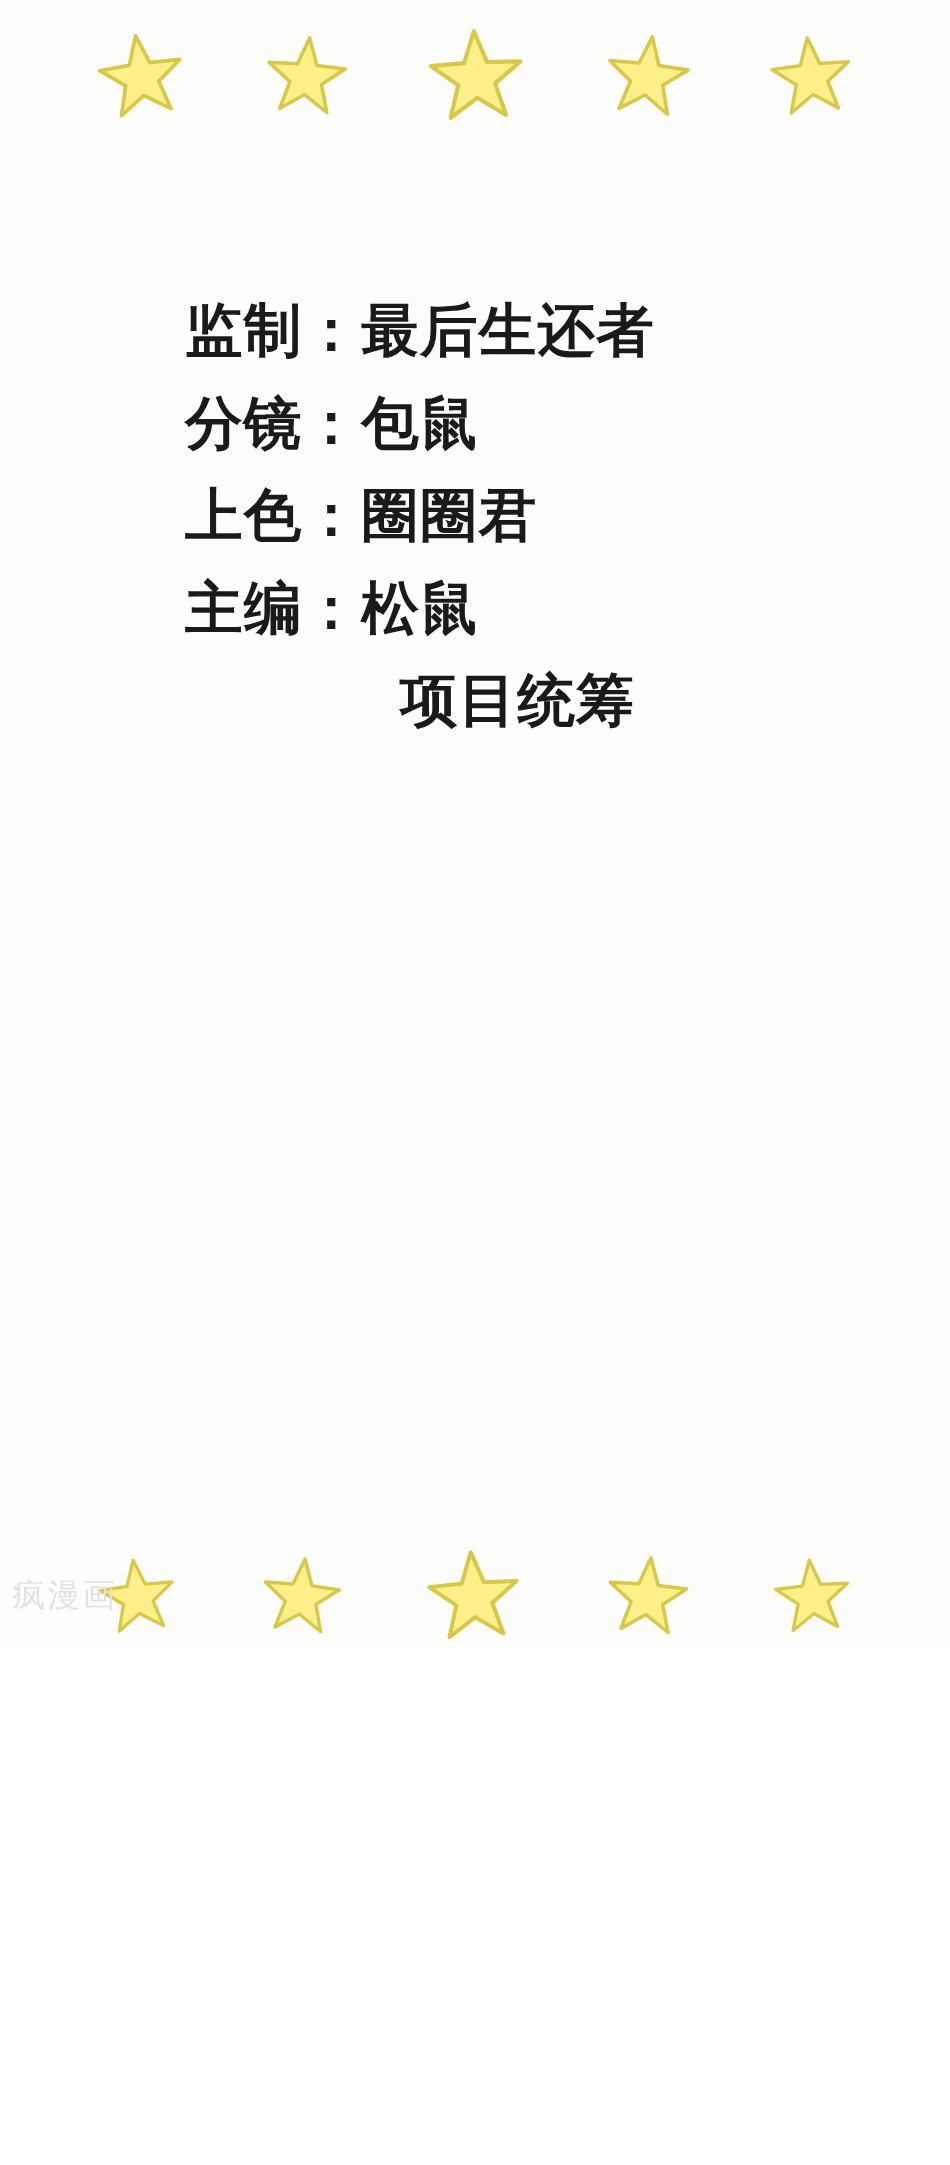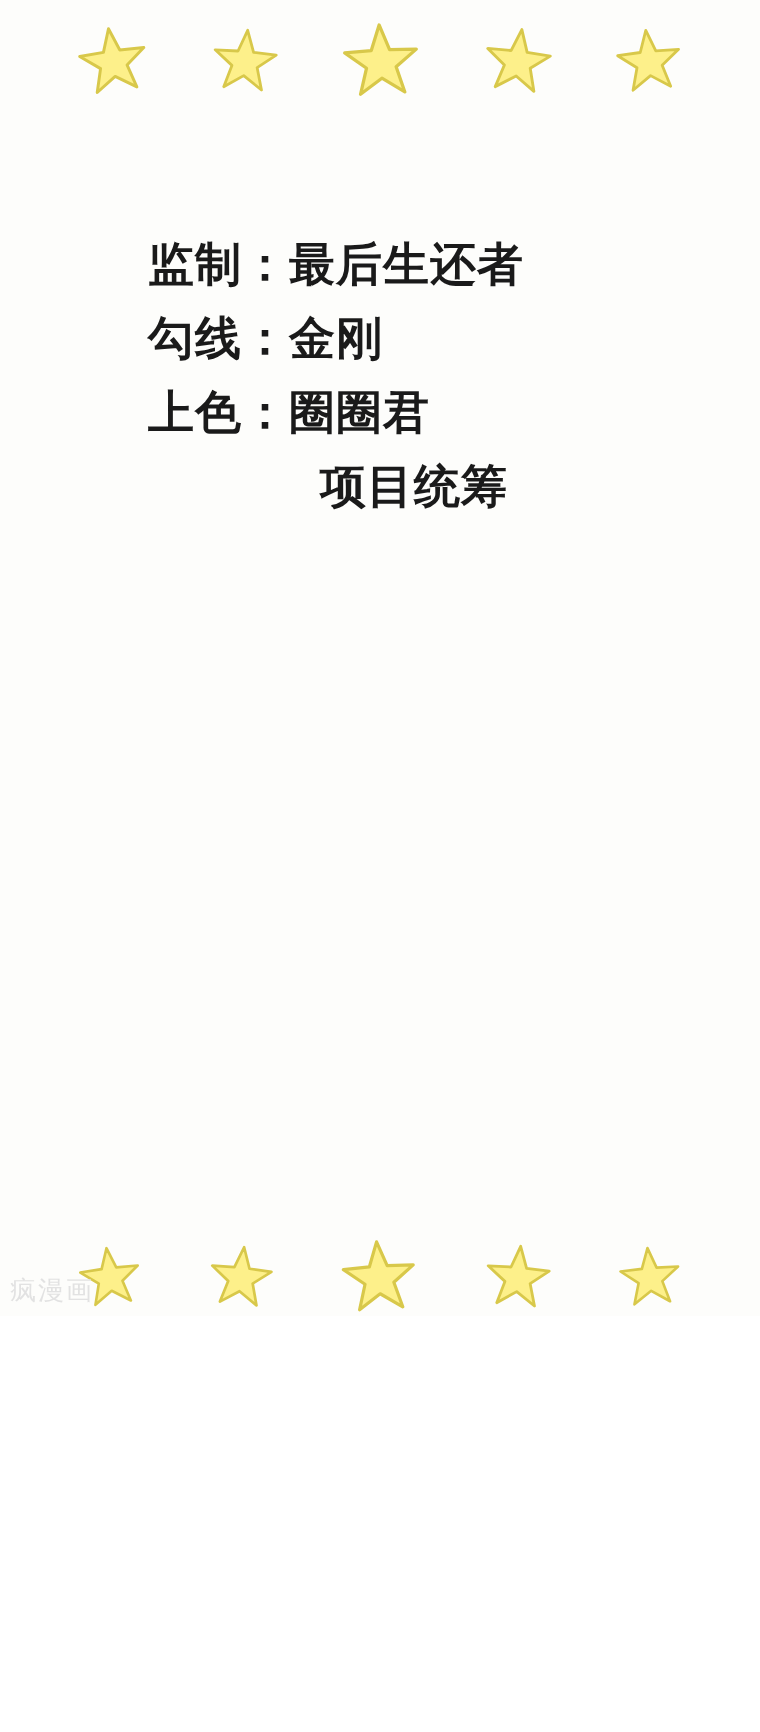--- a/index.html
+++ b/index.html
@@ -60,21 +60,21 @@
   .credit-line .label { }
   .credit-line .value { }
   .credit-line.indent {
     padding-left: 172px;
   }
 
   
   .watermark {
     position: absolute;
     left: 10px;
-    bottom: 8px;
+    bottom: 22px;
     font-size: 26px;
     color: #e2e2e2;
     font-family: Liberation Sans, sans-serif;
     letter-spacing: 2px;
     user-select: none;
     margin-top: 20px;
   }
 </style>
 </head>
 <body>
@@ -104,22 +104,23 @@
       </span>
       <span class="star-wrap" style="margin: 0px 30px;">
         <svg class="star-svg" width="70" height="70" viewBox="0 0 100 100" style="transform:rotate(-6deg)">
           <polygon points="50.00,6.00 61.17,36.63 93.75,37.79 68.07,57.87 77.04,89.21 50.00,71.00 22.96,89.21 31.93,57.87 6.25,37.79 38.83,36.63" fill="#fdf08a" stroke="#d8c84a" stroke-width="4" stroke-linejoin="round"></polygon>
         </svg>
       </span>
     </div>
 
   <div class="credits" id="credits-block">
       <div class="credit-line"><span class="label">监制：</span><span class="value">最后生还者</span></div>
-      <div class="credit-line"><span class="label">勾线：</span><span class="value">金刚</span></div>
+      <div class="credit-line"><span class="label">分镜：</span><span class="value">包鼠</span></div>
       <div class="credit-line"><span class="label">上色：</span><span class="value">圈圈君</span></div>
+      <div class="credit-line"><span class="label">主编：</span><span class="value">松鼠</span></div>
       <div class="credit-line indent"><span class="label"></span><span class="value">项目统筹</span></div>
     </div>
 
   <div class="star-row bottom" id="star-row-bottom">
       <span class="star-wrap" style="margin: 0px 32px;">
         <svg class="star-svg" width="66" height="66" viewBox="0 0 100 100" style="transform:rotate(-7deg)">
           <polygon points="50.00,6.00 61.17,36.63 93.75,37.79 68.07,57.87 77.04,89.21 50.00,71.00 22.96,89.21 31.93,57.87 6.25,37.79 38.83,36.63" fill="#fdf08a" stroke="#d8c84a" stroke-width="4" stroke-linejoin="round"></polygon>
         </svg>
       </span>
       <span class="star-wrap" style="margin: 0px 32px;">

